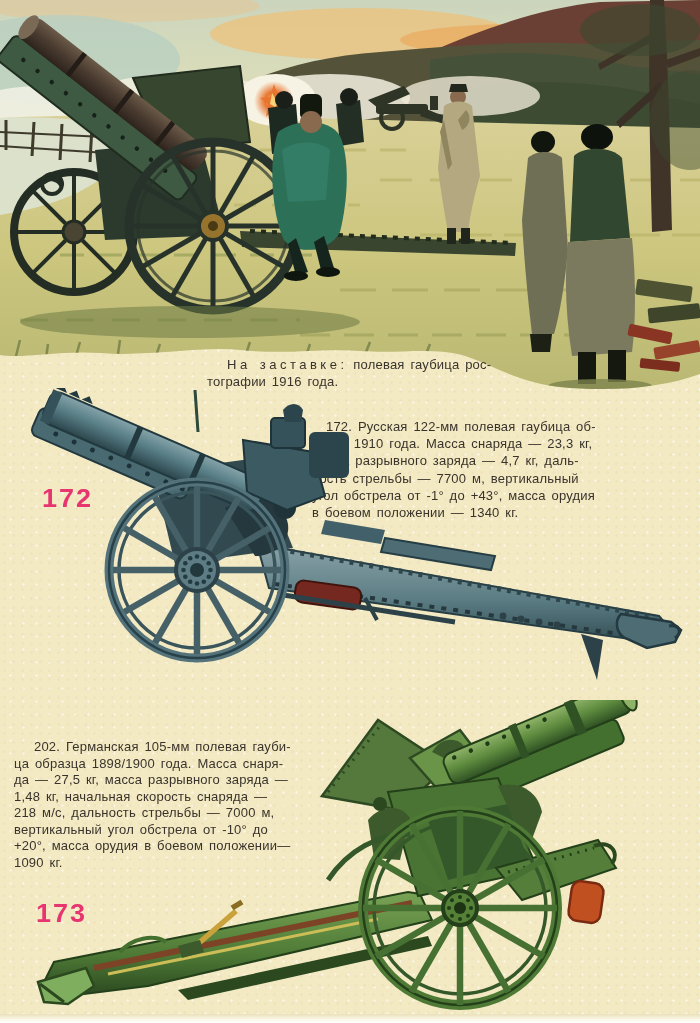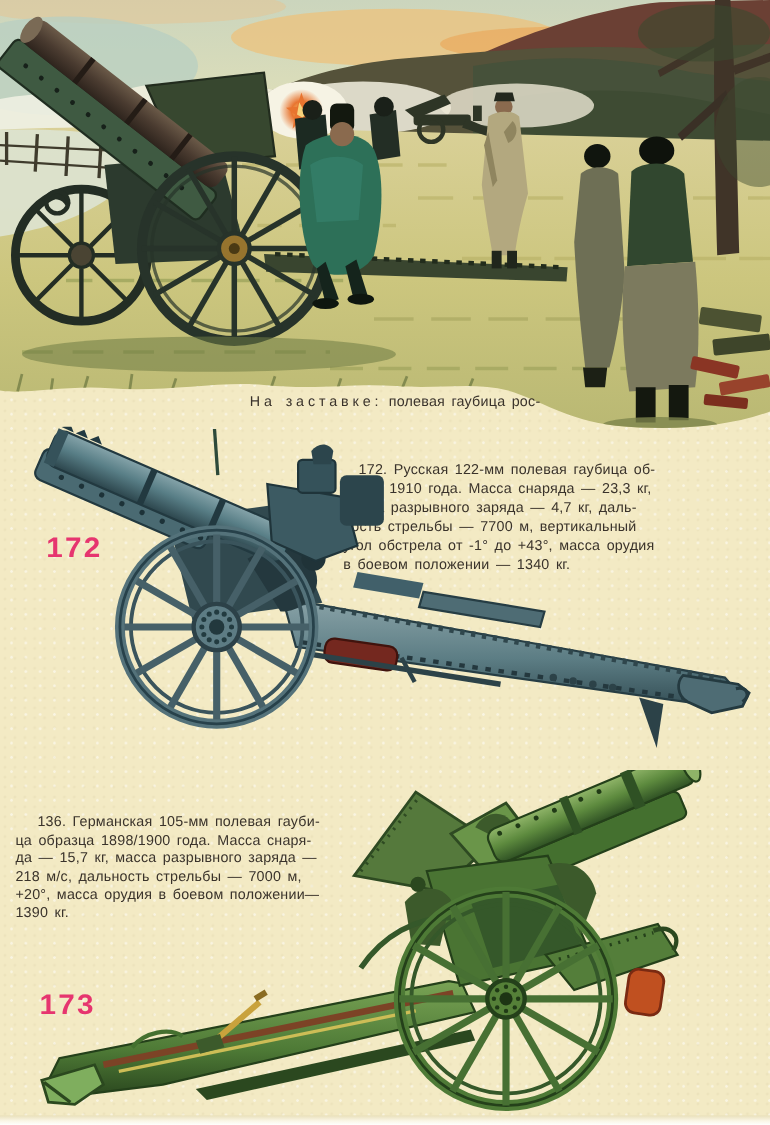--- a/index.html
+++ b/index.html
@@ -266,20 +266,21 @@
           <path d="M250,342 L246,354"></path>
         <path d="M310,344 L306,356"></path>
           <path d="M370,342 L366,352"></path>
           <path d="M430,344 L426,354"></path>
       </g>
     </g>
   </svg>
 
   <div class="textblock caption-block">
     <div class="line indent1"><span class="lead-spaced">На заставке:</span> <span>полевая гаубица рос-</span></div>
+    <div class="line">тографии 1916 года.</div>
   </div>
 
   <div class="textblock f172-block">
     <div class="line indent2">172. Русская 122-мм полевая гаубица об-</div>
     <div class="line">разца 1910 года. Масса снаряда — 23,3 кг,</div>
     <div class="line">масса разрывного заряда — 4,7 кг, даль-</div>
     <div class="line">ность стрельбы — 7700 м, вертикальный</div>
     <div class="line">угол обстрела от -1° до +43°, масса орудия</div>
     <div class="line">в боевом положении — 1340 кг.</div>
   </div>
@@ -390,26 +391,28 @@
         <circle cx="165.2" cy="170.3" r="2.3"></circle>
           <circle cx="172" cy="168.5" r="2.3"></circle>
         <circle cx="178.8" cy="170.3" r="2.3"></circle>
           <circle cx="183.7" cy="175.2" r="2.3"></circle>
       </g>
       <circle cx="172" cy="182" r="7" fill="#22383d" stroke="none"></circle>
     </g>
   </svg>
 
   <div class="textblock f173-block">
-    <div class="line indent1">136. Германская 105-мм полевая гауби-</div>
+    <div class="line indent1">202. Германская 105-мм полевая гауби-</div>
     <div class="line">ца образца 1898/1900 года. Масса снаря-</div>
-    <div class="line">да — 15,7 кг, масса разрывного заряда —</div>
+    <div class="line">да — 27,5 кг, масса разрывного заряда —</div>
+    <div class="line">1,48 кг, начальная скорость снаряда —</div>
     <div class="line">218 м/с, дальность стрельбы — 7000 м,</div>
+    <div class="line">вертикальный угол обстрела от -10° до</div>
     <div class="line">+20°, масса орудия в боевом положении—</div>
-    <div class="line">1390 кг.</div>
+    <div class="line">1090 кг.</div>
   </div>
 
   <div class="fig-num num173">173</div>
 
   <svg class="figure-svg fig173-svg" viewBox="0 0 655 316" xmlns="http://www.w3.org/2000/svg">
     <defs>
       <linearGradient id="oliveBarrel" x1="0" y1="0" x2="0" y2="1">
         <stop offset="0" stop-color="#8fb468"></stop>
         <stop offset="0.5" stop-color="#5d8a3e"></stop>
         <stop offset="1" stop-color="#2f5124"></stop>

